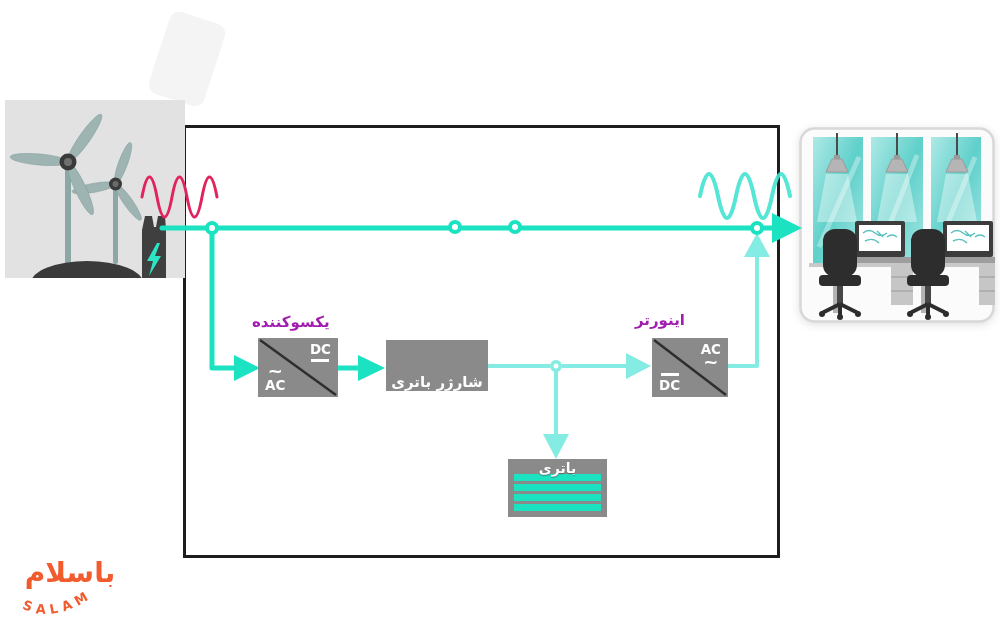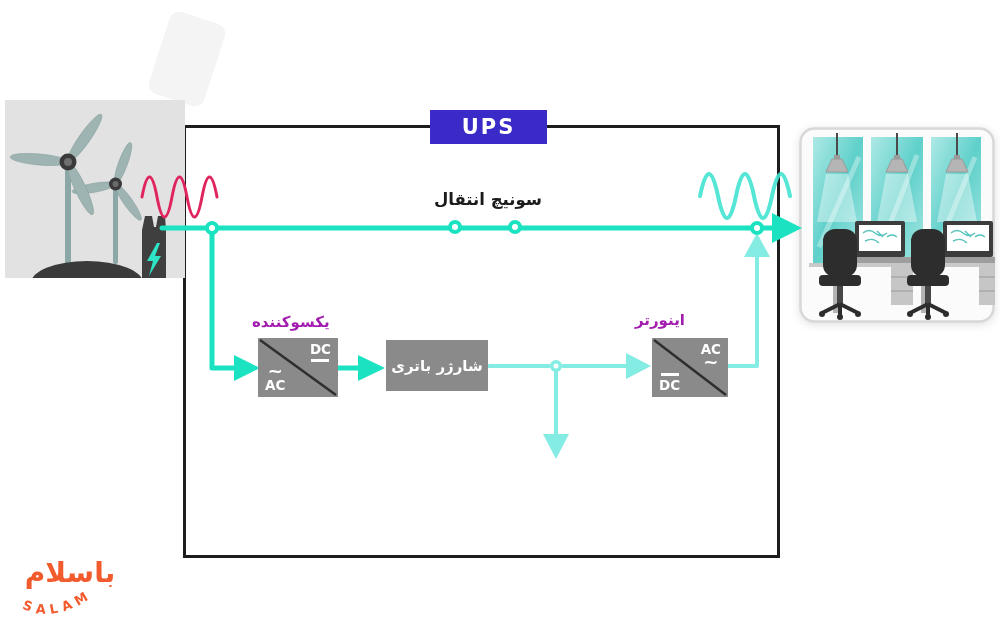--- a/index.html
+++ b/index.html
@@ -37,21 +37,21 @@
   .conv{background:var(--component-box);z-index:3;box-sizing:border-box;}
   .conv svg{position:absolute;left:0;top:0;}
   .corner{position:absolute;text-align:center;color:#fff;font-weight:bold;
     font-size:13.5px;line-height:1.05;}
   .corner .sym{display:block;font-size:18px;line-height:.7;font-weight:bold;}
   .dcbar{width:18px;height:3px;background:#fff;margin:3px auto 2px;}
   .tr{top:4px;right:7px;} .bl{bottom:5px;left:7px;}
 
   .comp-label{background:#fff;color:#a21caf;font-weight:bold;font-size:15px;
     padding:1px 5px;z-index:3;white-space:nowrap;}
-  .charger{left:386px;top:340px;width:102px;height:51px;display:flex;align-items:center;
+  .charger{left:386px;top:340px;width:102px;height:51px;display:flex;align-items:flex-end;
     justify-content:center;color:#fff;font-weight:bold;font-size:15px;}
   .rectifier{left:258px;top:338px;width:80px;height:59px;}
   .inverter{left:652px;top:338px;width:76px;height:59px;}
 
   .battery{left:508px;top:459px;width:99px;height:58px;background:var(--component-box);
     z-index:3;box-sizing:border-box;}
   .bat-stripes{position:absolute;left:6px;right:6px;top:15px;bottom:5px;
     background:repeating-linear-gradient(180deg,var(--main-line) 0 7px,var(--component-box) 7px 10px);}
   .bat-title{position:absolute;left:0;right:0;top:1px;text-align:center;color:#fff;
     font-weight:bold;font-size:14px;text-shadow:0 1px 1px rgba(90,90,90,.8);z-index:1;}
@@ -103,25 +103,21 @@
     </g>
     <ellipse cx="82" cy="183" rx="56" ry="22" fill="#3a3a3a"></ellipse>
 
     <g>
       <path d="M137 182 V130 L140 116 H147 L149 127 H151 L153 116 H160 L161 130 V182 Z" fill="#3f3f3f"></path>
       <polygon points="152,143 142,161 148,161 144,176 156,156 150,156 155,143" fill="#2ee4c6"></polygon>
     </g>
   </svg>
 
   <div class="abs ups-box"></div>
-  <div class="abs ups-badge">
-    <span>UPS</span>
-  </div>
-
-  <div class="abs transfer-label fa">سونیچ انتقال</div>
+
 
   <svg id="wires" width="1000" height="635">
 
     <path d="M142 197 q7.5 -40 15 0 t15 0 t15 0 t15 0 t15 0" fill="none" class="st-pink" stroke-width="3" stroke-linecap="round"></path>
 
     <path d="M700 196 q9 -44 18 0 t18 0 t18 0 t18 0 t18 0" fill="none" class="st-out" stroke-width="4" stroke-linecap="round" opacity="0.9"></path>
 
     <g>
       <line x1="162" y1="228" x2="774" y2="228" class="st-main" stroke-width="5" stroke-linecap="round"></line>
       <polygon points="772,213 802,228 772,243" class="fl-main"></polygon>
@@ -194,20 +190,24 @@
     <div class="corner tr">
       <span>AC</span>
       <span class="sym">~</span>
     </div>
     <div class="corner bl">
       <div class="dcbar"></div>
       <span>DC</span>
     </div>
   </div>
 
+  <div class="abs battery">
+    <div class="bat-stripes"></div>
+    <div class="bat-title fa">باتری</div>
+  </div>
 
   <svg class="abs office-panel" viewBox="0 0 196 196">
     <defs>
       <linearGradient id="winGrad" x1="0" y1="0" x2="1" y2="1">
         <stop offset="0" stop-color="#aee9e6"></stop>
         <stop offset="0.5" stop-color="#5fd0ca"></stop>
         <stop offset="1" stop-color="#a5e6e2"></stop>
       </linearGradient>
     </defs>
     <rect x="1.5" y="1.5" width="193" height="193" rx="14" fill="#fbfbfb" stroke="#d8d8d8" stroke-width="2.5"></rect>

